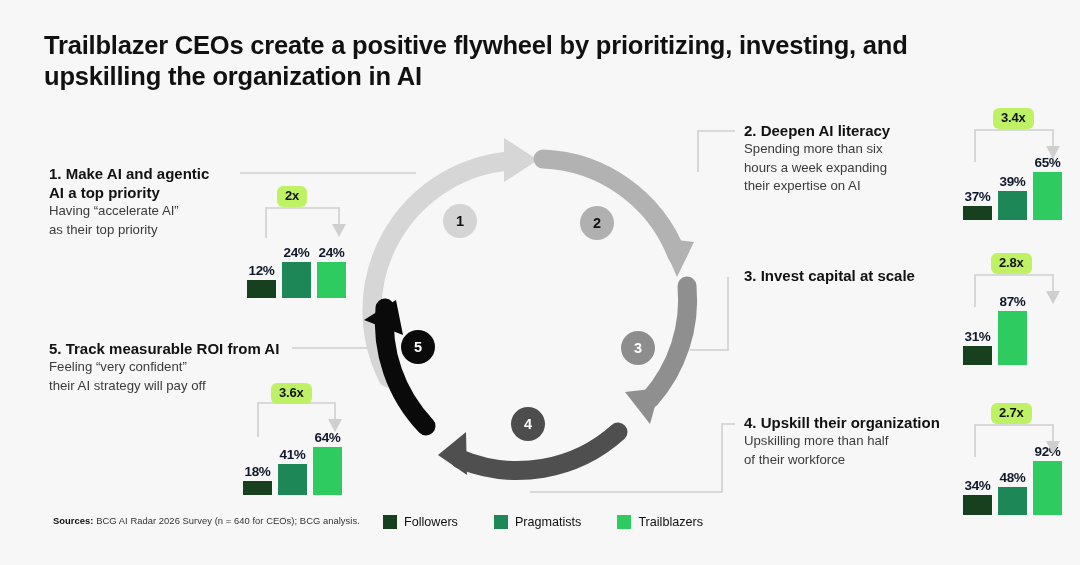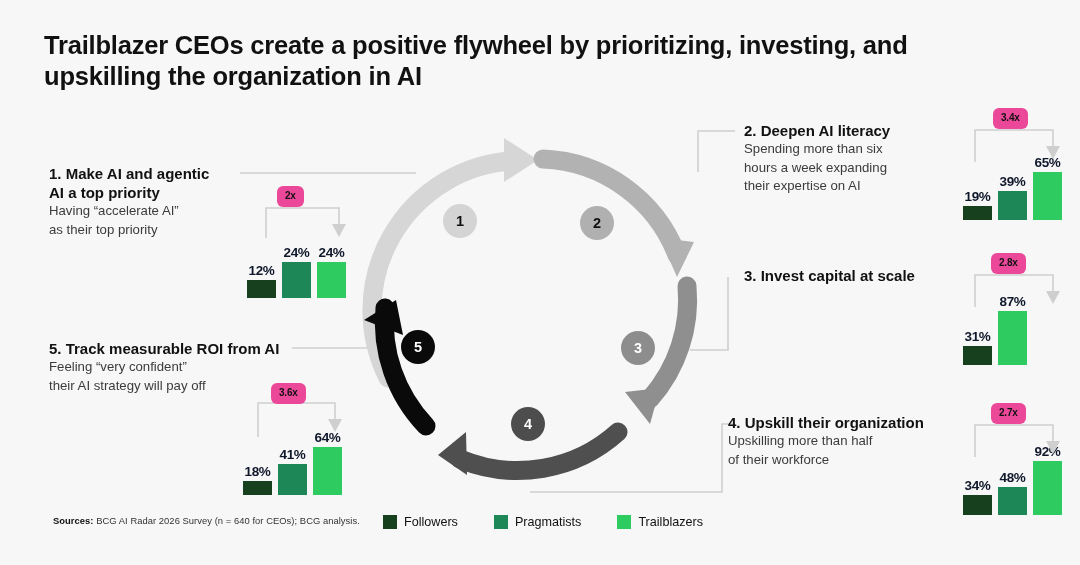--- a/index.html
+++ b/index.html
@@ -32,21 +32,21 @@
   .chartlet{position:absolute;width:110px;height:112px;}
   .bars{position:absolute;left:0;bottom:0;height:72px;width:110px;
         display:flex;align-items:flex-end;gap:6px;}
   .barwrap{position:relative;width:29px;display:flex;flex-direction:column;
            justify-content:flex-end;align-items:center;height:100%;}
   .barval{font-size:13.5px;font-weight:bold;color:#0f172a;margin-bottom:2px;
           white-space:nowrap;letter-spacing:-0.3px;}
   .bar{width:29px;border-radius:0;}
   .badge{
     position:absolute;top:0;left:30px;
-    background:#ec4899;color:#111;font-weight:bold;font-size:10px;
+    background:#bef264;color:#111;font-weight:bold;font-size:13px;
     padding:3px 8px 4px 8px;border-radius:6px;line-height:14px;z-index:3;
     letter-spacing:-0.2px;
   }
   .bracket{position:absolute;left:0;top:8px;width:110px;height:46px;z-index:1;}
   
   .conn{position:absolute;pointer-events:none;}
   
   .sources{
     position:absolute;left:45px;top:515px;font-size:9.4px;color:#333;
     letter-spacing:0.05px;
@@ -168,21 +168,21 @@
   <div class="chartlet" style="left:963px;top:108px;">
     <svg class="bracket" viewBox="0 0 110 46">
       <g stroke="#cfcfcf" stroke-width="1.6" fill="none">
         <path d="M 12 46 L 12 14 L 90 14 L 90 30"></path>
       </g>
       <path d="M 83 30 L 97 30 L 90 43 Z" fill="#cfcfcf"></path>
     </svg>
     <div class="badge">3.4x</div>
     <div class="bars" style="height:80px;">
       <div class="barwrap">
-        <div class="barval">19%</div>
+        <div class="barval">37%</div>
         <div class="bar" style="height:14px;background:#17401f;"></div>
       </div>
       <div class="barwrap">
         <div class="barval">39%</div>
         <div class="bar" style="height:29px;background:#1e8757;"></div>
       </div>
       <div class="barwrap">
         <div class="barval">65%</div>
         <div class="bar" style="height:48px;background:#2ecb61;"></div>
       </div>
@@ -205,21 +205,21 @@
         <div class="barval">31%</div>
         <div class="bar" style="height:19px;background:#17401f;"></div>
       </div>
       <div class="barwrap">
         <div class="barval">87%</div>
         <div class="bar" style="height:54px;background:#2ecb61;"></div>
       </div>
     </div>
   </div>
 
-  <div class="block" style="left:728px;top:413px;width:225px;">
+  <div class="block" style="left:744px;top:413px;width:225px;">
     <div class="head">4. Upskill their organization</div>
     <div class="sub">Upskilling more than half
 of their workforce</div>
   </div>
   <div class="chartlet" style="left:955px;top:403px;">
     <svg class="bracket" viewBox="0 0 110 46">
       <g stroke="#cfcfcf" stroke-width="1.6" fill="none">
         <path d="M 20 46 L 20 14 L 98 14 L 98 30"></path>
       </g>
       <path d="M 91 30 L 105 30 L 98 43 Z" fill="#cfcfcf"></path>

